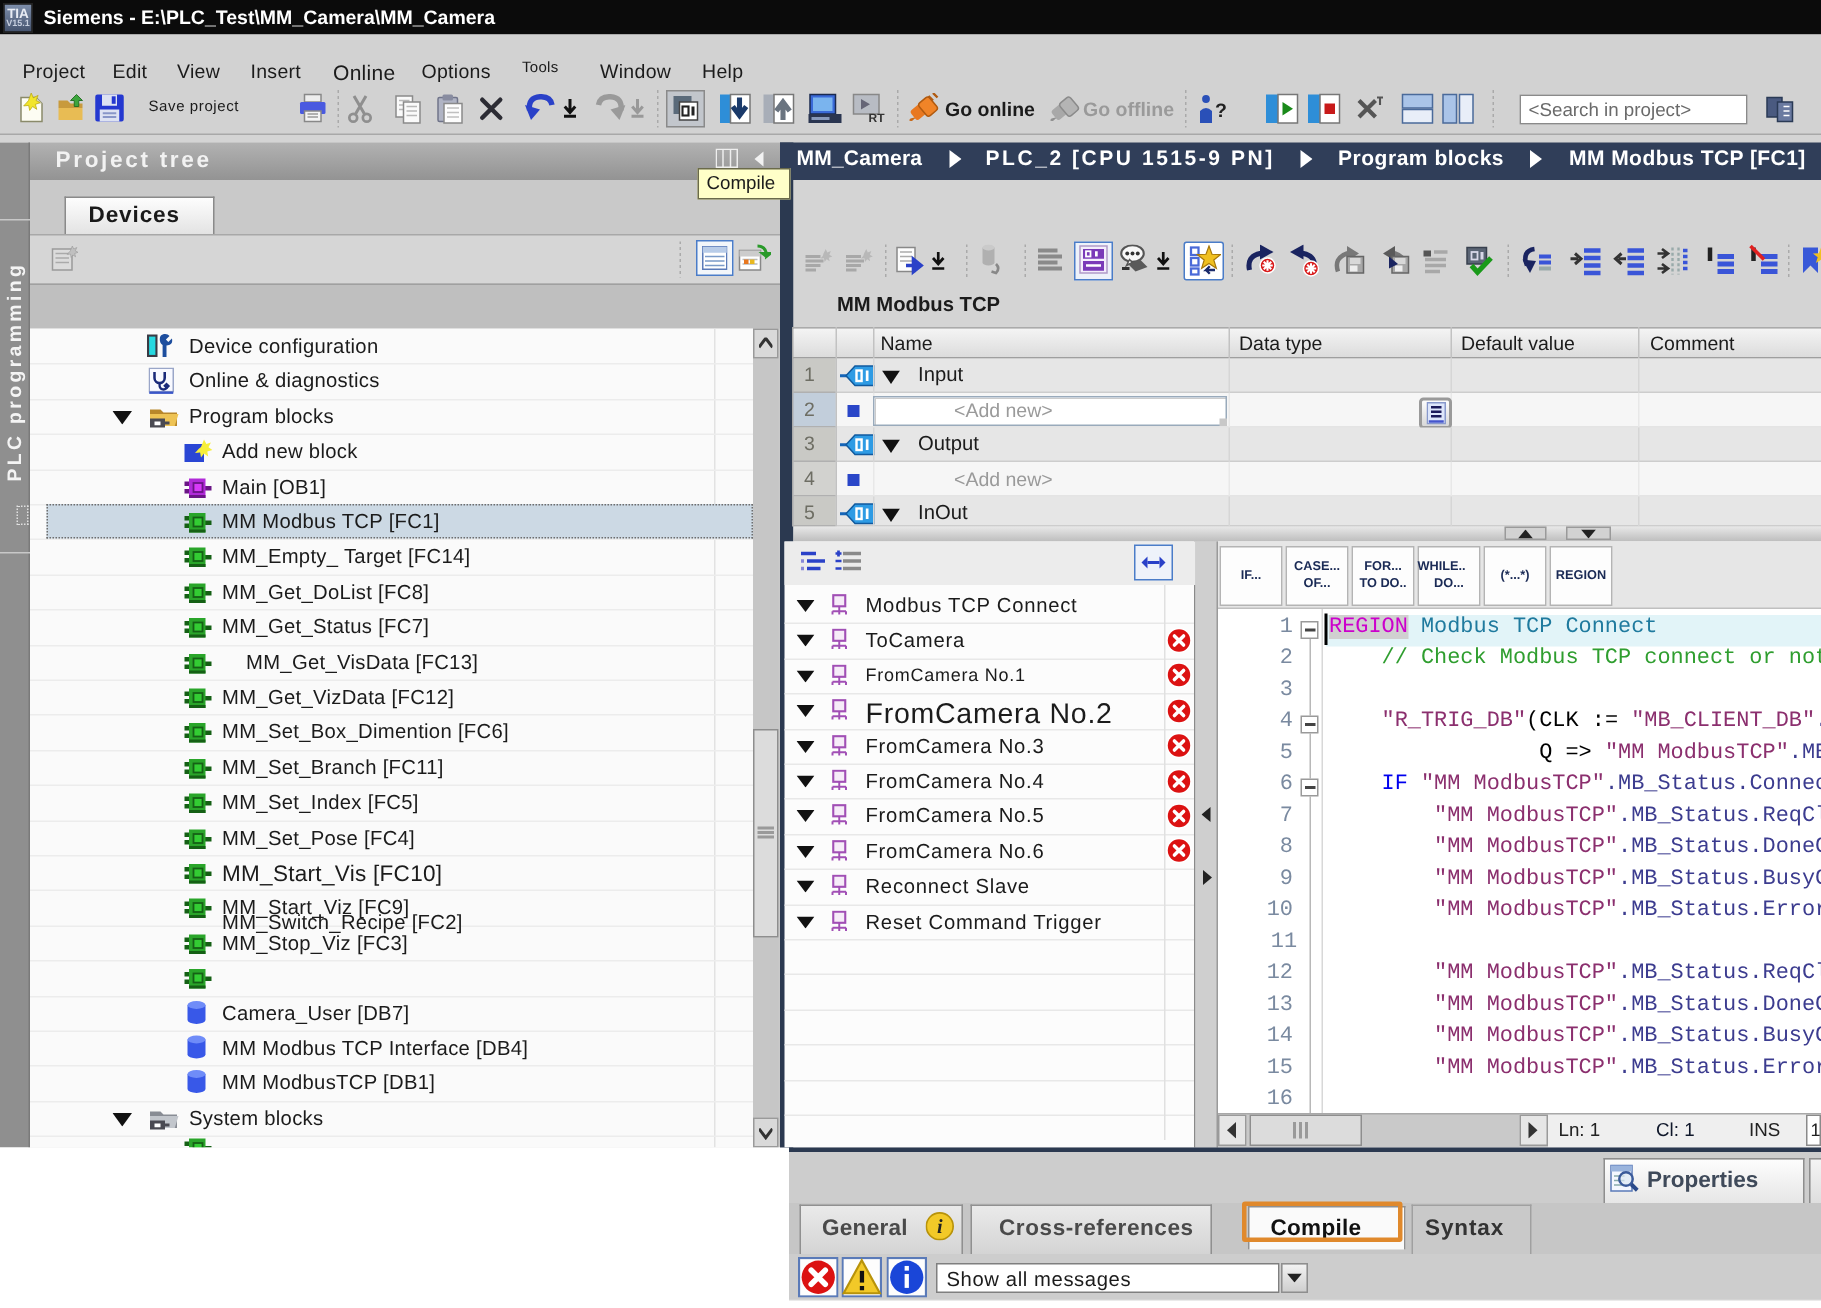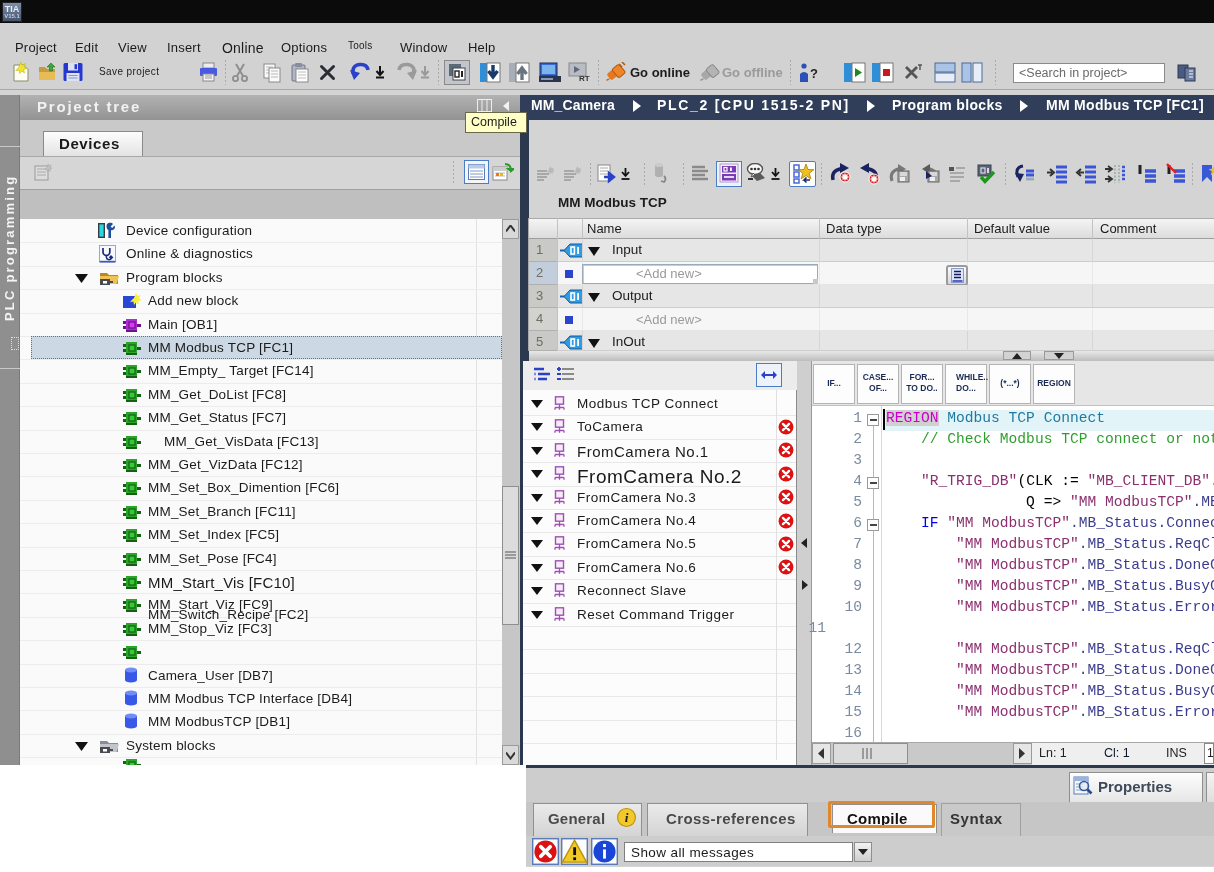--- a/index.html
+++ b/index.html
@@ -6,20 +6,21 @@
 .a{position:absolute}
 .tx{position:absolute;white-space:pre;color:#1b1b1b}
 .sep{position:absolute;width:1px;background:repeating-linear-gradient(to bottom,#aaa 0 2px,transparent 2px 4px)}
 </style></head><body>
 <div id="app">
 <div class="a" style="left:0;top:0;width:1214px;height:23px;background:#0b0b0b"></div>
 <div class="a" style="left:2px;top:2px;width:20px;height:20px;background:linear-gradient(#7d8eab,#45536e);border:1px solid #222;text-align:center">
 <div style="font:bold 9px 'Liberation Sans';color:#e8ecf4;margin-top:1px">TIA</div>
 <div style="font:bold 6px 'Liberation Sans';color:#c6cede;margin-top:-1px">V15.1</div>
     </div>
+<div class="tx" style="left:29px;top:4px;font:bold 13px 'Liberation Sans';color:#fff">Siemens - E:\PLC_Test\MM_Camera\MM_Camera</div>
 <div class="a" style="left:0;top:23px;width:1214px;height:33px;background:#d2d2d2"></div>
 <div class="tx" style="left:15px;top:40px;font-size:13px;letter-spacing:0.2px">Project</div>
 <div class="tx" style="left:75px;top:40px;font-size:13px;letter-spacing:0.2px">Edit</div>
 <div class="tx" style="left:118px;top:40px;font-size:13px;letter-spacing:0.2px">View</div>
 <div class="tx" style="left:167px;top:40px;font-size:13px;letter-spacing:0.2px">Insert</div>
 <div class="tx" style="left:222px;top:40px;font-size:14px;letter-spacing:0.2px">Online</div>
 <div class="tx" style="left:281px;top:40px;font-size:13px;letter-spacing:0.2px">Options</div>
 <div class="tx" style="left:348px;top:40px;font-size:10px;letter-spacing:0.2px">Tools</div>
 <div class="tx" style="left:400px;top:40px;font-size:13px;letter-spacing:0.2px">Window</div>
 <div class="tx" style="left:468px;top:40px;font-size:13px;letter-spacing:0.2px">Help</div>
@@ -446,21 +447,21 @@
       <path d="M0 0.5 L4.5 6.5 L9 0.5" fill="none" stroke="#333" stroke-width="2"></path>
     </svg>
 <div class="a" style="left:502px;top:486px;width:17px;height:139px;background:#dcdcdc;border:1px solid #8e8e8e"></div>
 <div class="a" style="left:505px;top:551px;width:11px;height:1.5px;background:#9a9a9a"></div>
 <div class="a" style="left:505px;top:554px;width:11px;height:1.5px;background:#9a9a9a"></div>
 <div class="a" style="left:505px;top:557px;width:11px;height:1.5px;background:#9a9a9a"></div>
 <div class="a" style="left:520px;top:95px;width:9px;height:673px;background:#2b3950"></div>
 <div class="a" style="left:529px;top:95px;width:685px;height:673px;background:#d4d4d4"></div>
 <div class="a" style="left:520px;top:95px;width:694px;height:25px;background:#303e59"></div>
 <div class="tx" style="left:531px;top:97px;font:bold 14px 'Liberation Sans';letter-spacing:0.15px;color:#fff">MM_Camera</div>
-<div class="tx" style="left:657px;top:97px;font:bold 14px 'Liberation Sans';letter-spacing:1.7px;color:#fff">PLC_2 [CPU 1515-2 PN]</div>
+<div class="tx" style="left:657px;top:97px;font:bold 14px 'Liberation Sans';letter-spacing:1.7px;color:#fff">PLC_2 [CPU 1515-9 PN]</div>
 <div class="tx" style="left:892px;top:97px;font:bold 14px 'Liberation Sans';letter-spacing:0.35px;color:#fff">Program blocks</div>
 <div class="tx" style="left:1046px;top:97px;font:bold 14px 'Liberation Sans';letter-spacing:0.3px;color:#fff">MM Modbus TCP [FC1]</div>
 <svg class="a" style="left:632px;top:100px" width="9" height="12" viewBox="0 0 9 12">
       <path d="M1 0 L9 6 L1 12 z" fill="#fff"></path>
     </svg>
 <svg class="a" style="left:866px;top:100px" width="9" height="12" viewBox="0 0 9 12">
       <path d="M1 0 L9 6 L1 12 z" fill="#fff"></path>
     </svg>
 <svg class="a" style="left:1019px;top:100px" width="9" height="12" viewBox="0 0 9 12">
       <path d="M1 0 L9 6 L1 12 z" fill="#fff"></path>
@@ -747,21 +748,21 @@
 <circle cx="10" cy="10" r="8.3" fill="#dc1212"></circle>
 <path d="M6.6 6.6 L13.4 13.4 M13.4 6.6 L6.6 13.4" stroke="#fff" stroke-width="2.6" stroke-linecap="round"></path>
     </svg>
 <svg class="a" style="left:531px;top:446.8px" width="12" height="8" viewBox="0 0 12 8">
       <path d="M0 0 h12 L6 8 z" fill="#111"></path>
     </svg>
 <svg style="position:absolute;left:553px;top:442.8px" width="13" height="15" viewBox="0 0 13 15">
 <rect x="2.5" y="0.8" width="8" height="7.4" fill="#f6ecf8" stroke="#a14fb5" stroke-width="1.4"></rect>
 <path d="M6.5 8.2 V11.5 M2 11.5 H11 M2 11.5 v2.2 M6.5 11.5 v2.2 M11 11.5 v2.2" fill="none" stroke="#a14fb5" stroke-width="1.3"></path>
     </svg>
-<div class="tx" style="left:577px;top:442.8px;font-size:15px;letter-spacing:0.5px">FromCamera No.1</div>
+<div class="tx" style="left:577px;top:442.8px;font-size:12px;letter-spacing:0.5px">FromCamera No.1</div>
 <svg style="position:absolute;left:777px;top:441.3px" width="18" height="18" viewBox="0 0 20 20">
 <circle cx="10" cy="10" r="9.4" fill="#fff"></circle>
 <circle cx="10" cy="10" r="8.3" fill="#dc1212"></circle>
 <path d="M6.6 6.6 L13.4 13.4 M13.4 6.6 L6.6 13.4" stroke="#fff" stroke-width="2.6" stroke-linecap="round"></path>
     </svg>
 <svg class="a" style="left:531px;top:470.2px" width="12" height="8" viewBox="0 0 12 8">
       <path d="M0 0 h12 L6 8 z" fill="#111"></path>
     </svg>
 <svg style="position:absolute;left:553px;top:466.2px" width="13" height="15" viewBox="0 0 13 15">
 <rect x="2.5" y="0.8" width="8" height="7.4" fill="#f6ecf8" stroke="#a14fb5" stroke-width="1.4"></rect>
@@ -852,21 +853,21 @@
 <div class="a" style="left:812px;top:361px;width:402px;height:45px;background:#e6e6e6;border-bottom:1px solid #c0c0c0"></div>
 <div class="a" style="left:813px;top:364px;width:42px;height:40px;background:#fdfdfd;border:1px solid #b4b4b4"></div>
 <div class="tx" style="left:813px;top:378px;width:42px;text-align:center;font:bold 8.5px 'Liberation Sans';color:#1a2a55">IF...</div>
 <div class="a" style="left:857px;top:364px;width:42px;height:40px;background:#fdfdfd;border:1px solid #b4b4b4"></div>
 <div class="tx" style="left:857px;top:372px;width:42px;text-align:center;font:bold 8.5px 'Liberation Sans';color:#1a2a55">CASE...</div>
 <div class="tx" style="left:857px;top:383px;width:42px;text-align:center;font:bold 8.5px 'Liberation Sans';color:#1a2a55">OF...</div>
 <div class="a" style="left:901px;top:364px;width:42px;height:40px;background:#fdfdfd;border:1px solid #b4b4b4"></div>
 <div class="tx" style="left:901px;top:372px;width:42px;text-align:center;font:bold 8.5px 'Liberation Sans';color:#1a2a55">FOR...</div>
 <div class="tx" style="left:901px;top:383px;width:42px;text-align:center;font:bold 8.5px 'Liberation Sans';color:#1a2a55">TO DO..</div>
 <div class="a" style="left:945px;top:364px;width:42px;height:40px;background:#fdfdfd;border:1px solid #b4b4b4"></div>
-<div class="tx" style="left:945px;top:372px;width:54px;text-align:center;font:bold 8.5px 'Liberation Sans';color:#1a2a55">WHILE..</div>
+<div class="tx" style="left:945px;top:372px;width:54px;font:bold 8.5px 'Liberation Sans';color:#1a2a55">WHILE..</div>
 <div class="tx" style="left:945px;top:383px;width:42px;text-align:center;font:bold 8.5px 'Liberation Sans';color:#1a2a55">DO...</div>
 <div class="a" style="left:989px;top:364px;width:42px;height:40px;background:#fdfdfd;border:1px solid #b4b4b4"></div>
 <div class="tx" style="left:989px;top:378px;width:42px;text-align:center;font:bold 8.5px 'Liberation Sans';color:#1a2a55">(*...*)</div>
 <div class="a" style="left:1033px;top:364px;width:42px;height:40px;background:#fdfdfd;border:1px solid #b4b4b4"></div>
 <div class="tx" style="left:1033px;top:378px;width:42px;text-align:center;font:bold 8.5px 'Liberation Sans';color:#1a2a55">REGION</div>
 <div class="a" style="left:812px;top:406px;width:402px;height:336px;background:#fff"></div>
 <div class="a" style="left:884px;top:410px;width:330px;height:21px;background:#e2f4f8"></div>
 <div class="a" style="left:881px;top:406px;width:1px;height:336px;background:#d8d8d8"></div>
 <div class="a" style="left:873px;top:422px;width:1px;height:322px;background:#b8b8b8"></div>
 <div class="a" style="left:822px;top:410px;width:40px;text-align:right;font:14.6px 'Liberation Mono',monospace;color:#7a8aa0;white-space:pre">1</div>
@@ -881,21 +882,21 @@
 <div class="a" style="left:822px;top:515px;width:40px;text-align:right;font:14.6px 'Liberation Mono',monospace;color:#7a8aa0;white-space:pre">6</div>
 <div class="a" style="left:886px;top:515px;font:14.6px 'Liberation Mono',monospace;color:#000;white-space:pre">    <span style="color:#0000ee">IF</span> <span style="color:#8b2f6e">"MM ModbusTCP"</span><span style="color:#3c3c8f">.MB_Status.Connect</span></div>
 <div class="a" style="left:822px;top:536px;width:40px;text-align:right;font:14.6px 'Liberation Mono',monospace;color:#7a8aa0;white-space:pre">7</div>
 <div class="a" style="left:886px;top:536px;font:14.6px 'Liberation Mono',monospace;color:#000;white-space:pre">        <span style="color:#8b2f6e">"MM ModbusTCP"</span><span style="color:#3c3c8f">.MB_Status.ReqCl</span></div>
 <div class="a" style="left:822px;top:557px;width:40px;text-align:right;font:14.6px 'Liberation Mono',monospace;color:#7a8aa0;white-space:pre">8</div>
 <div class="a" style="left:886px;top:557px;font:14.6px 'Liberation Mono',monospace;color:#000;white-space:pre">        <span style="color:#8b2f6e">"MM ModbusTCP"</span><span style="color:#3c3c8f">.MB_Status.DoneC</span></div>
 <div class="a" style="left:822px;top:578px;width:40px;text-align:right;font:14.6px 'Liberation Mono',monospace;color:#7a8aa0;white-space:pre">9</div>
 <div class="a" style="left:886px;top:578px;font:14.6px 'Liberation Mono',monospace;color:#000;white-space:pre">        <span style="color:#8b2f6e">"MM ModbusTCP"</span><span style="color:#3c3c8f">.MB_Status.BusyC</span></div>
 <div class="a" style="left:822px;top:599px;width:40px;text-align:right;font:14.6px 'Liberation Mono',monospace;color:#7a8aa0;white-space:pre">10</div>
 <div class="a" style="left:886px;top:599px;font:14.6px 'Liberation Mono',monospace;color:#000;white-space:pre">        <span style="color:#8b2f6e">"MM ModbusTCP"</span><span style="color:#3c3c8f">.MB_Status.Error</span></div>
-<div class="a" style="left:786px;top:620px;width:40px;text-align:right;font:14.6px 'Liberation Mono',monospace;color:#7a8aa0;white-space:pre">11</div>
+<div class="a" style="left:836px;top:620px;width:40px;text-align:center;font:14.6px 'Liberation Mono',monospace;color:#7a8aa0;white-space:pre">11</div>
 <div class="a" style="left:822px;top:641px;width:40px;text-align:right;font:14.6px 'Liberation Mono',monospace;color:#7a8aa0;white-space:pre">12</div>
 <div class="a" style="left:886px;top:641px;font:14.6px 'Liberation Mono',monospace;color:#000;white-space:pre">        <span style="color:#8b2f6e">"MM ModbusTCP"</span><span style="color:#3c3c8f">.MB_Status.ReqCl</span></div>
 <div class="a" style="left:822px;top:662px;width:40px;text-align:right;font:14.6px 'Liberation Mono',monospace;color:#7a8aa0;white-space:pre">13</div>
 <div class="a" style="left:886px;top:662px;font:14.6px 'Liberation Mono',monospace;color:#000;white-space:pre">        <span style="color:#8b2f6e">"MM ModbusTCP"</span><span style="color:#3c3c8f">.MB_Status.DoneC</span></div>
 <div class="a" style="left:822px;top:683px;width:40px;text-align:right;font:14.6px 'Liberation Mono',monospace;color:#7a8aa0;white-space:pre">14</div>
 <div class="a" style="left:886px;top:683px;font:14.6px 'Liberation Mono',monospace;color:#000;white-space:pre">        <span style="color:#8b2f6e">"MM ModbusTCP"</span><span style="color:#3c3c8f">.MB_Status.BusyC</span></div>
 <div class="a" style="left:822px;top:704px;width:40px;text-align:right;font:14.6px 'Liberation Mono',monospace;color:#7a8aa0;white-space:pre">15</div>
 <div class="a" style="left:886px;top:704px;font:14.6px 'Liberation Mono',monospace;color:#000;white-space:pre">        <span style="color:#8b2f6e">"MM ModbusTCP"</span><span style="color:#3c3c8f">.MB_Status.Error</span></div>
 <div class="a" style="left:822px;top:725px;width:40px;text-align:right;font:14.6px 'Liberation Mono',monospace;color:#7a8aa0;white-space:pre">16</div>
 <div class="a" style="left:867px;top:414px;width:12px;height:12px;background:#fff;border:1px solid #9a9a9a"></div>

